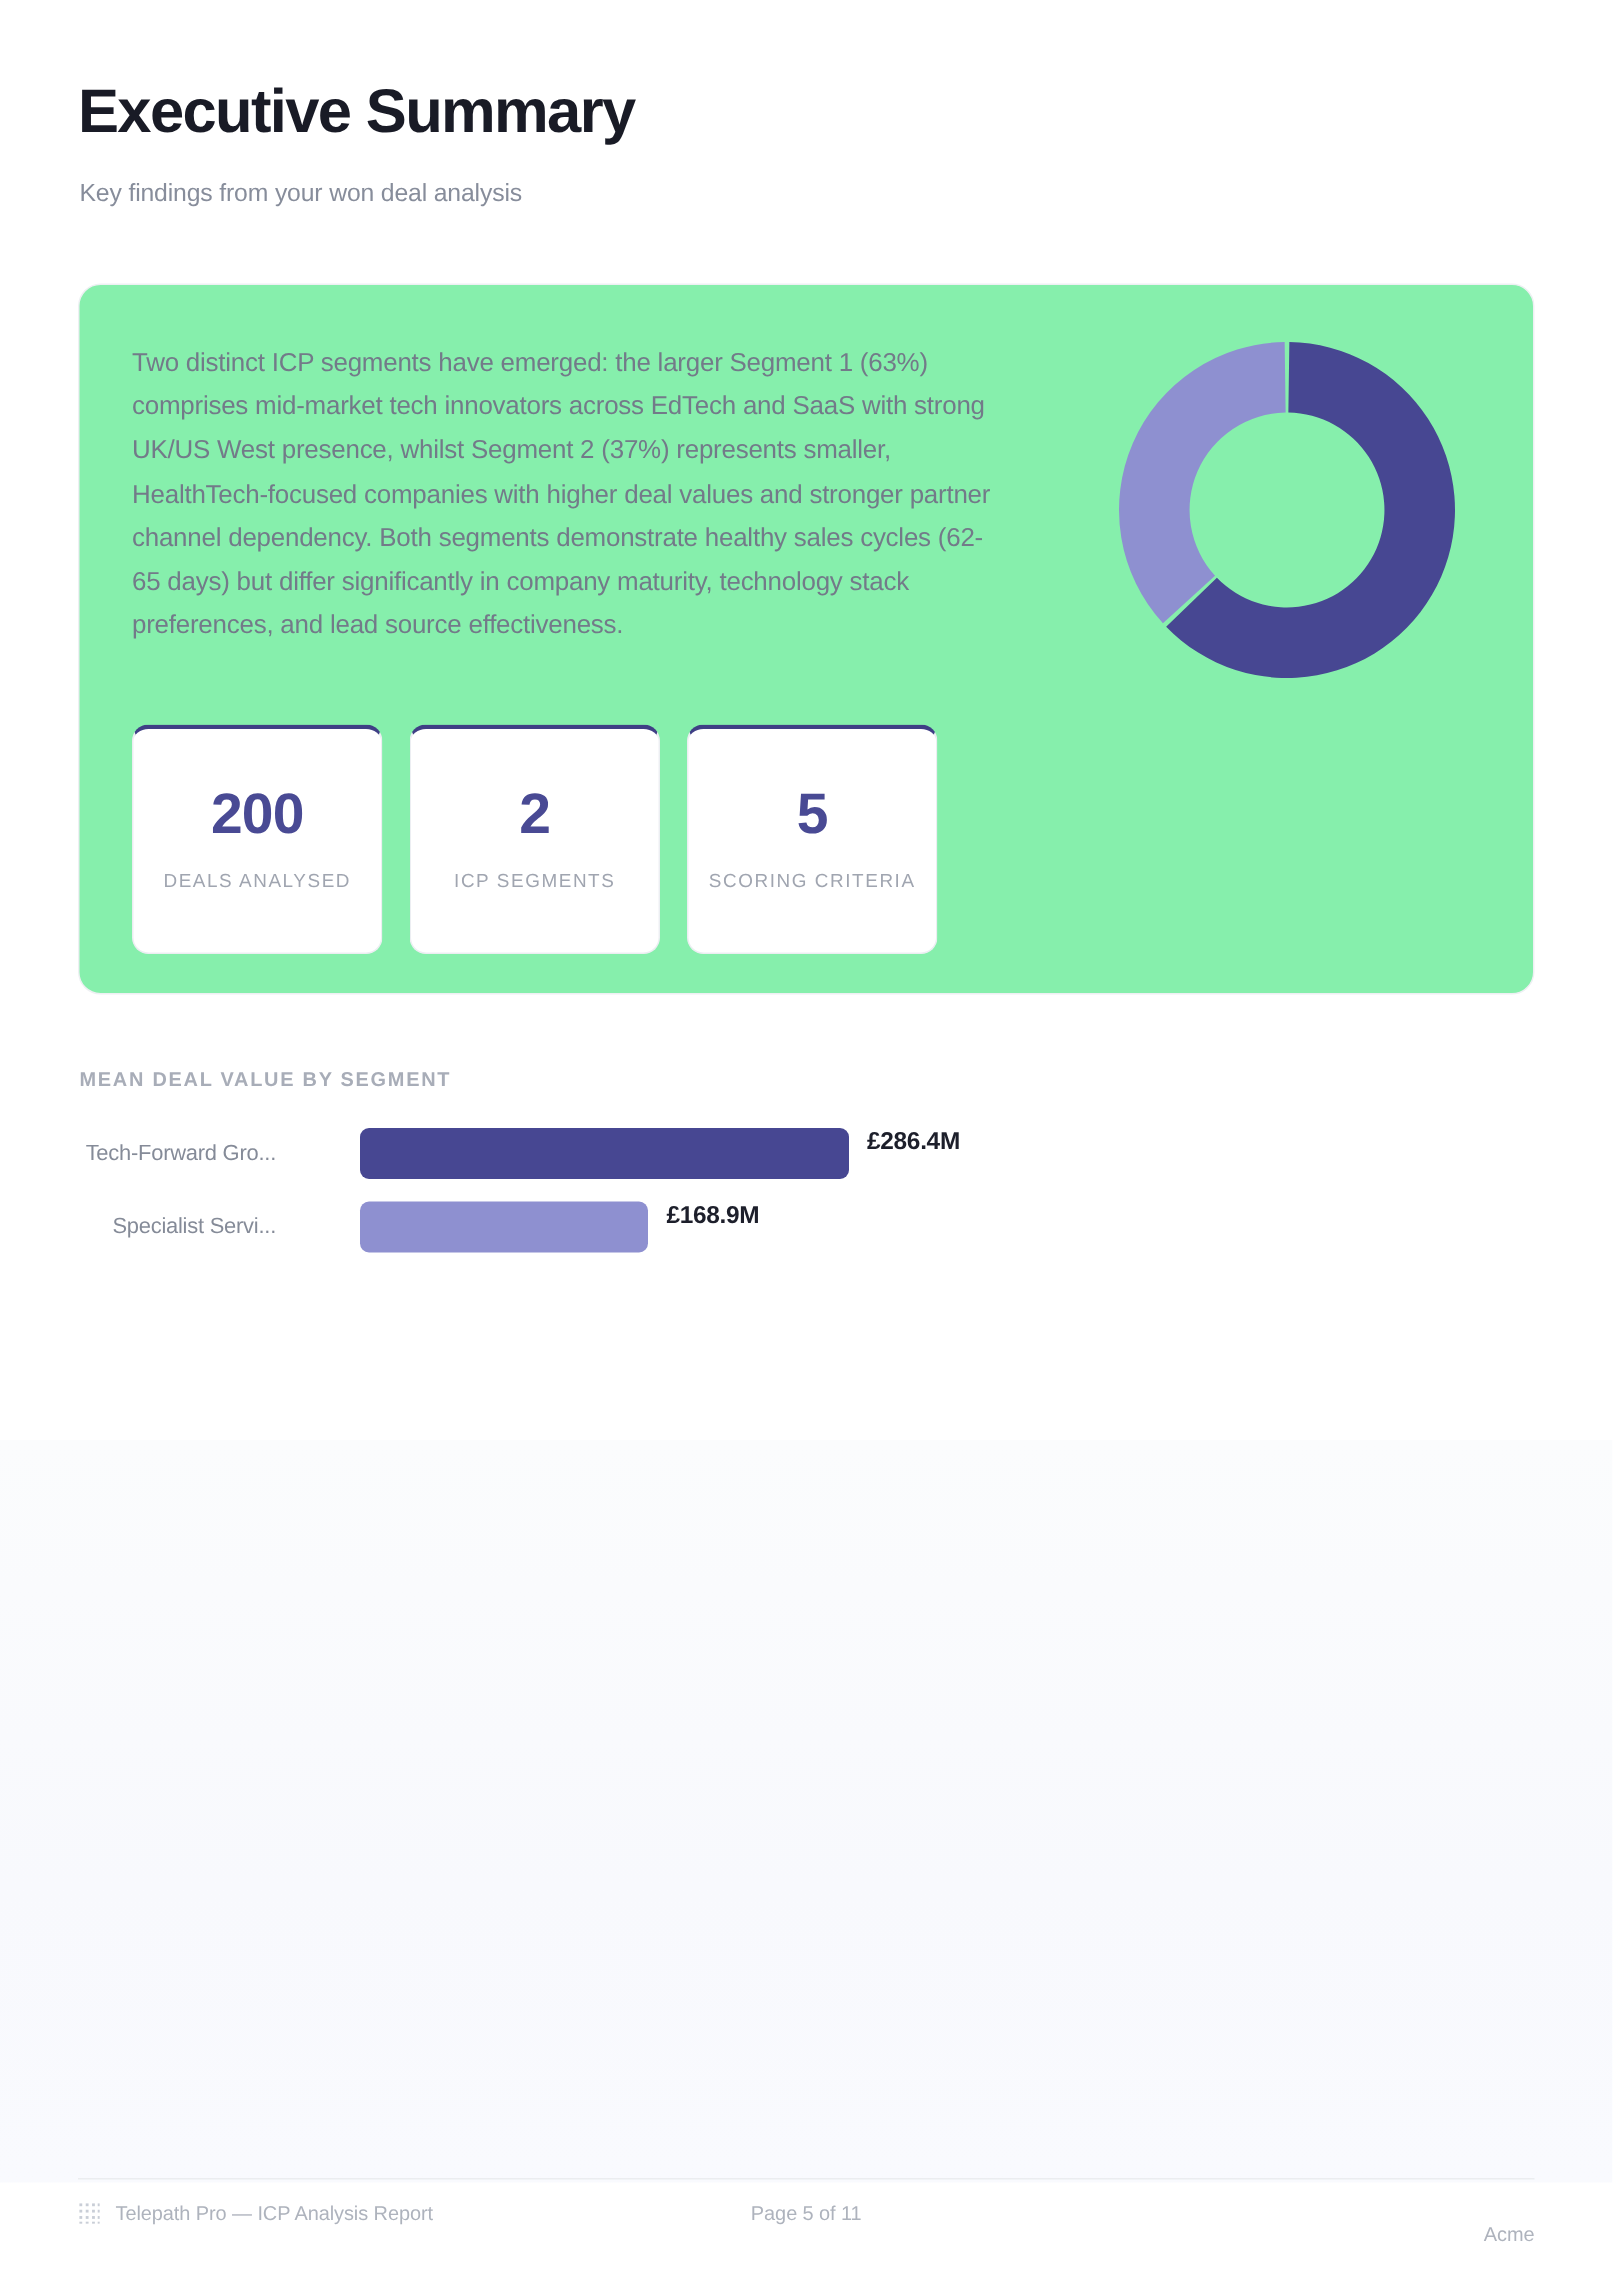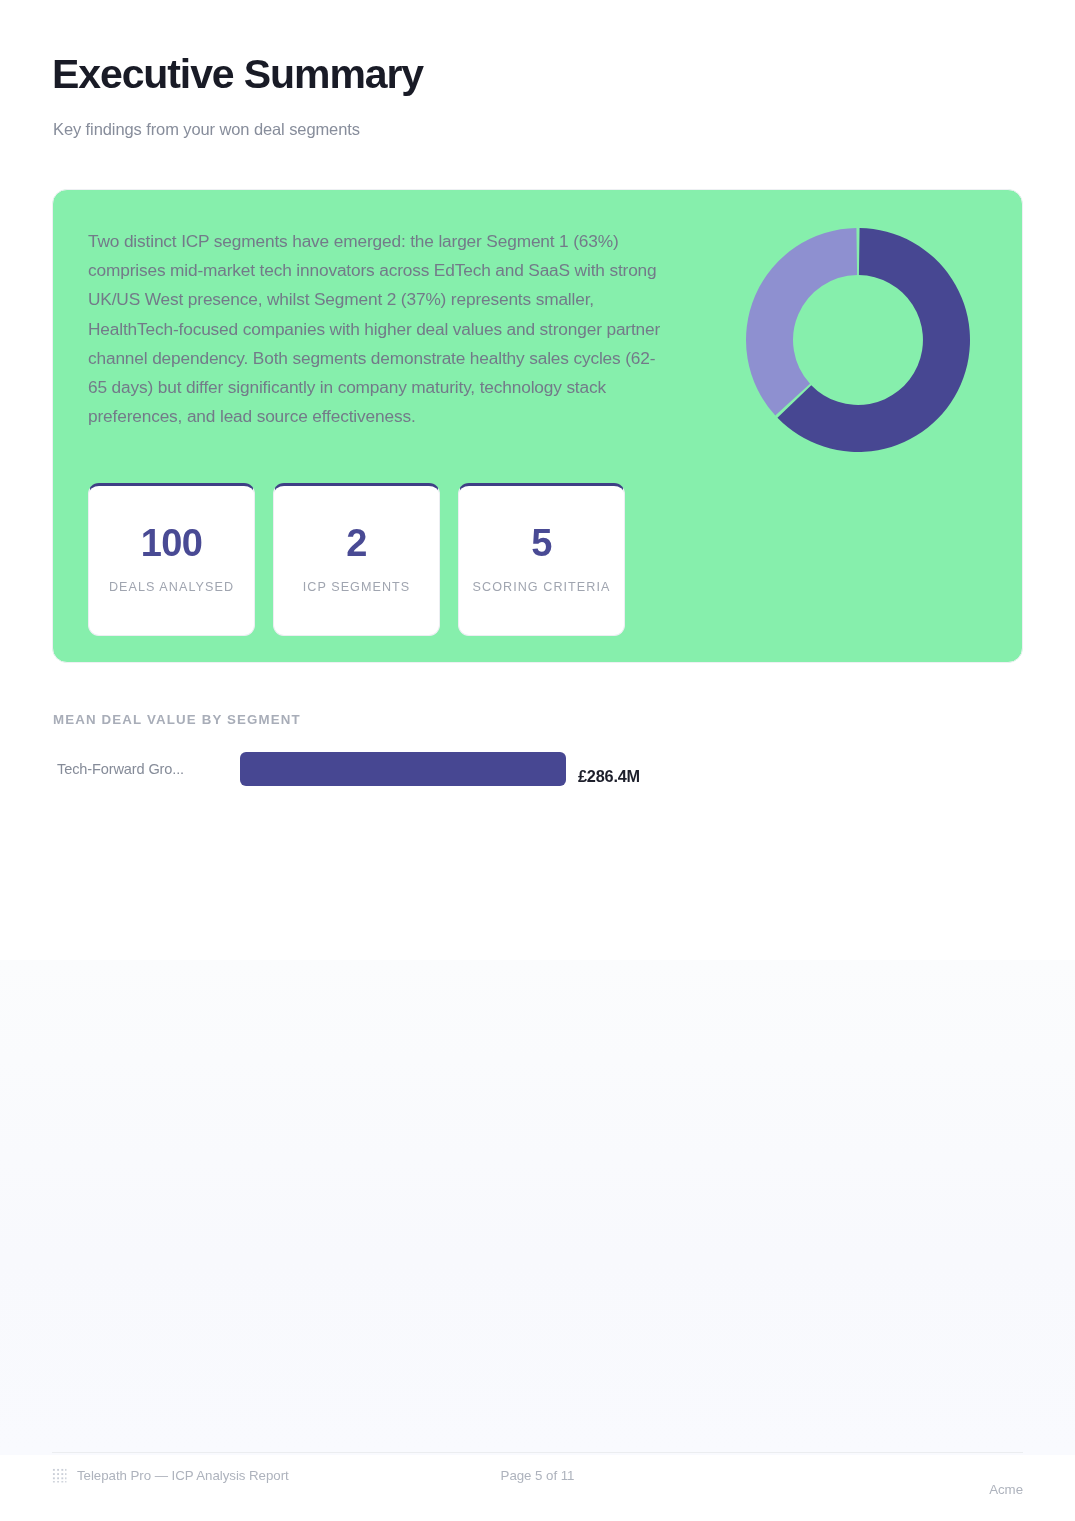--- a/index.html
+++ b/index.html
@@ -139,21 +139,21 @@
     padding-right: 20px;
     font-size: 14.6px;
     color: #858b98;
     letter-spacing: -0.15px;
     white-space: nowrap;
     overflow: hidden;
   }
   .bar-track {
     height: 34px;
     display: flex;
-    align-items: flex-end;
+    align-items: flex-start;
     padding-left: 36px;
   }
   .bar-fill {
     height: 34px;
     border-radius: 6px;
   }
   .bar-value {
     margin-left: 12px;
     font-size: 16.3px;
     font-weight: bold;
@@ -200,30 +200,30 @@
   }
 </style>
 </head>
 <body>
 
 <div id="page">
 
   <div id="page-bg-lower"></div>
 
   <h1 id="page-title">Executive Summary</h1>
-  <div id="page-subtitle">Key findings from your won deal segments</div>
+  <div id="page-subtitle">Key findings from your won deal analysis</div>
 
   <section id="summary-card">
 
     <p id="summary-text">Two distinct ICP segments have emerged: the larger Segment 1 (63%) comprises mid-market tech innovators across EdTech and SaaS with strong UK/US West presence, whilst Segment 2 (37%) represents smaller, HealthTech-focused companies with higher deal values and stronger partner channel dependency. Both segments demonstrate healthy sales cycles (62-65 days) but differ significantly in company maturity, technology stack preferences, and lead source effectiveness.</p>
 
     <div id="stat-cards">
 
       <div class="stat-card">
-        <div class="stat-value">100</div>
+        <div class="stat-value">200</div>
         <div class="stat-label">DEALS ANALYSED</div>
       </div>
 
       <div class="stat-card">
         <div class="stat-value">2</div>
         <div class="stat-label">ICP SEGMENTS</div>
       </div>
 
       <div class="stat-card">
         <div class="stat-value">5</div>
@@ -244,20 +244,27 @@
   </section>
 
   <div id="bar-section-label">MEAN DEAL VALUE BY SEGMENT</div>
 
   <div id="bar-chart">
     <div class="bar-row">
       <div class="bar-cat">Tech-Forward Gro...</div>
       <div class="bar-track">
         <div class="bar-fill" style="width: 326px; background: rgb(71, 71, 146);"></div>
         <div class="bar-value">£286.4M</div>
+      </div>
+    </div>
+    <div class="bar-row">
+      <div class="bar-cat">Specialist Servi...</div>
+      <div class="bar-track">
+        <div class="bar-fill" style="width: 192.253px; background: rgb(142, 144, 208);"></div>
+        <div class="bar-value">£168.9M</div>
       </div>
     </div>
   </div>
 
   <div id="footer-rule"></div>
   <div id="footer">
     <svg id="footer-logo" viewBox="0 0 16 16">
       <g fill="#c9ced7">
         <rect x="1" y="1" width="2" height="2"></rect>
           <rect x="5.5" y="1" width="2" height="2"></rect>

